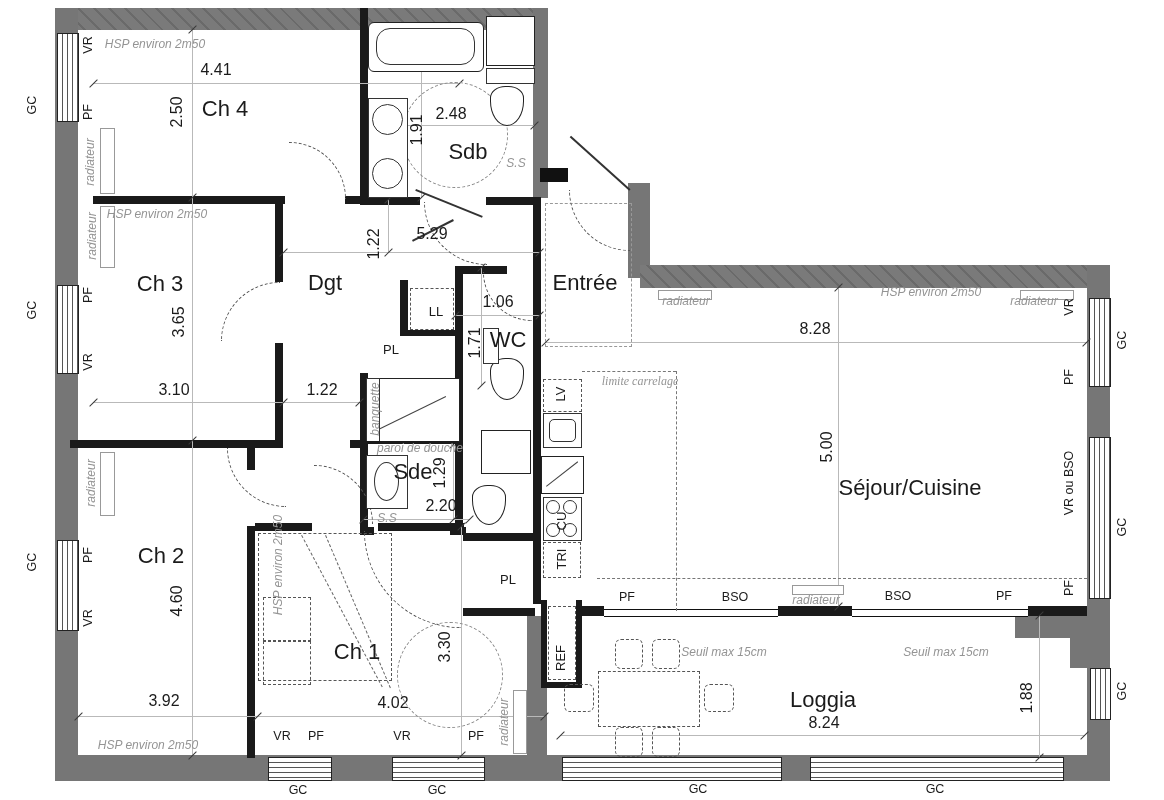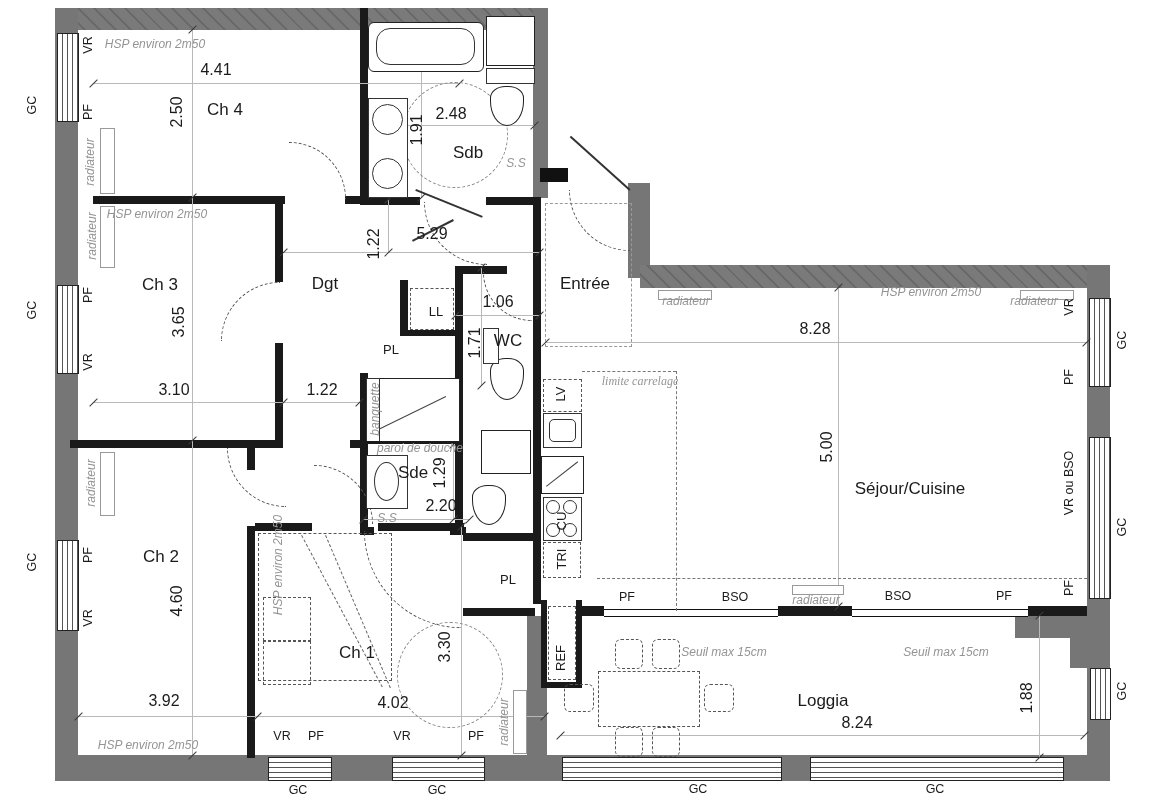--- a/index.html
+++ b/index.html
@@ -39,21 +39,21 @@
   .box2{position:absolute;border:1px solid #333;background:#fff;}
   .rnd{border-radius:6px;}
   .oval{border-radius:50%;}
   .burner{position:absolute;width:12px;height:12px;border:1px solid #333;border-radius:50%;background:#fff;}
   .toilet{position:absolute;border:1.5px solid #222;background:#fff;border-radius:45% 45% 50% 50%/30% 30% 62% 62%;}
   .diag{position:absolute;height:1.2px;background:#444;transform-origin:left top;}
   .diagd{position:absolute;border-top:1px dashed #666;transform-origin:left top;}
   
   .lbl{position:absolute;transform:translate(-50%,-50%);color:#1b1b1b;line-height:1;white-space:nowrap;}
   .lbl.v{transform:translate(-50%,-50%) rotate(-90deg);}
-  .room{font-size:17px;}
+  .room{font-size:22px;}
   .closet{font-size:13px;}
   .dim{font-size:16px;}
   .ann{font-size:12px;font-style:italic;color:#949494;}
   .edge{font-size:12.5px;}
 </style>
 </head>
 <body>
 
 <div id="plan">
 
@@ -243,21 +243,21 @@
     <div class="lbl dim" style="left: 174px; top: 390px;">3.10</div>
     <div class="lbl dim" style="left: 322px; top: 390px;">1.22</div>
     <div class="lbl dim" style="left: 815px; top: 329px;">8.28</div>
     <div class="lbl dim v" style="left: 827px; top: 447px;">5.00</div>
     <div class="lbl dim" style="left: 441px; top: 506px;">2.20</div>
     <div class="lbl dim v" style="left: 440px; top: 473px;">1.29</div>
     <div class="lbl dim v" style="left: 177px; top: 601px;">4.60</div>
     <div class="lbl dim" style="left: 164px; top: 701px;">3.92</div>
     <div class="lbl dim v" style="left: 445px; top: 647px;">3.30</div>
     <div class="lbl dim" style="left: 393px; top: 703px;">4.02</div>
-    <div class="lbl dim" style="left: 824px; top: 723px; margin-left: 33px;">8.24</div>
+    <div class="lbl dim" style="left: 824px; top: 723px;">8.24</div>
     <div class="lbl dim v" style="left: 1027px; top: 698px;">1.88</div>
     <div class="lbl ann" style="left: 155px; top: 44px;">HSP environ 2m50</div>
     <div class="lbl ann" style="left: 157px; top: 214px;">HSP environ 2m50</div>
     <div class="lbl ann" style="left: 148px; top: 745px;">HSP environ 2m50</div>
     <div class="lbl ann" style="left: 931px; top: 292px;">HSP environ 2m50</div>
     <div class="lbl ann v" style="left: 278px; top: 565px;">HSP environ 2m50</div>
     <div class="lbl ann v" style="left: 90px; top: 162px;">radiateur</div>
     <div class="lbl ann v" style="left: 92px; top: 236px;">radiateur</div>
     <div class="lbl ann v" style="left: 91px; top: 483px;">radiateur</div>
     <div class="lbl ann" style="left: 686px; top: 301px;">radiateur</div>

